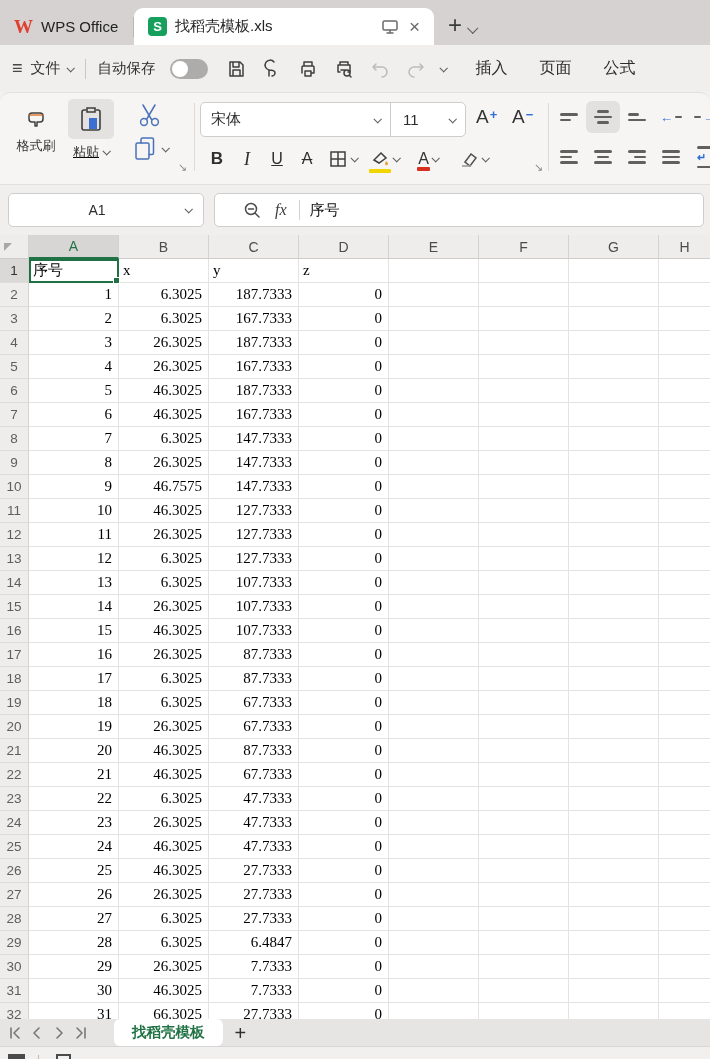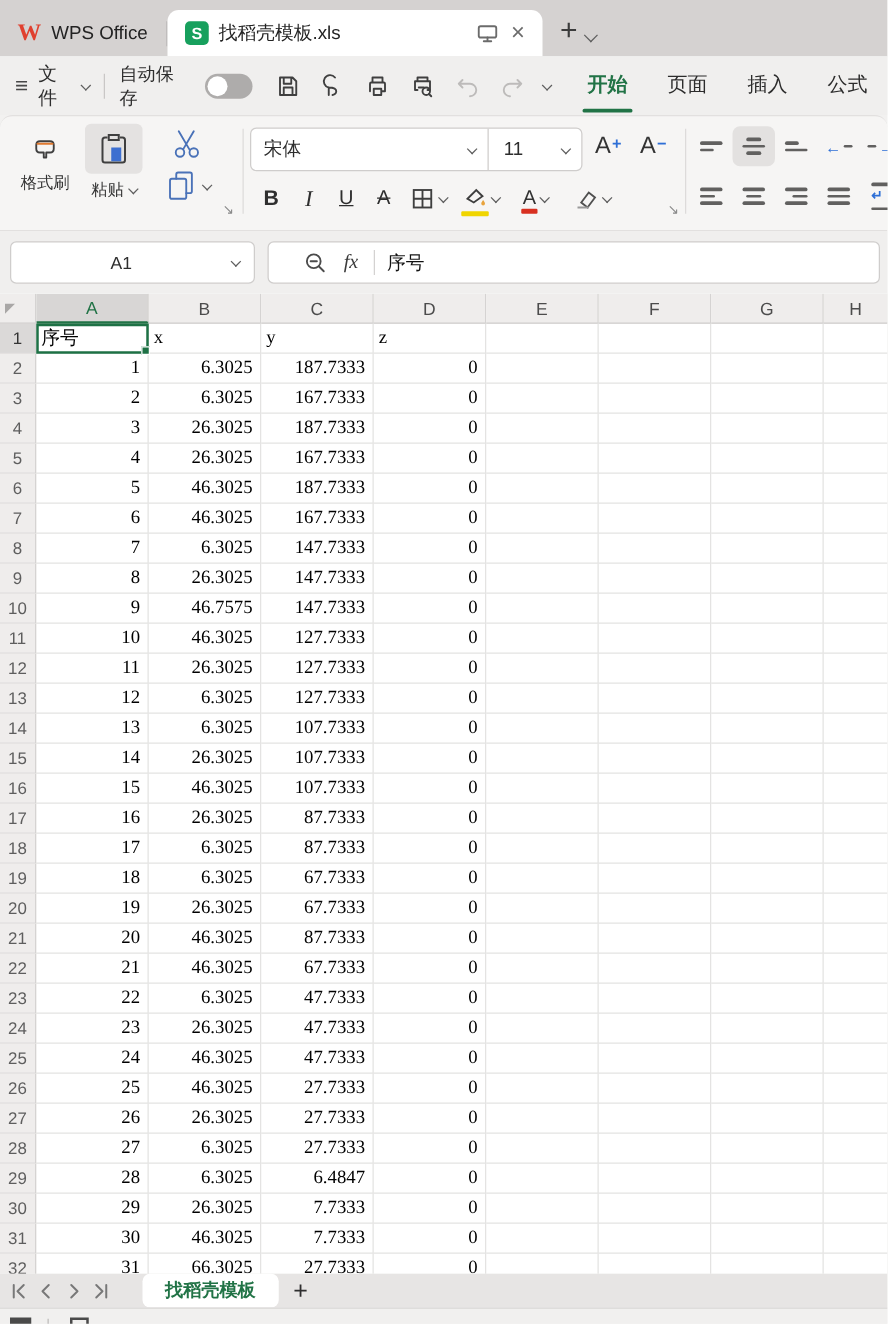--- a/index.html
+++ b/index.html
@@ -176,40 +176,39 @@
           <path d="M6 5 3 8l3 3 M3 8h9a5 5 0 0 1 0 10"></path>
         </svg>
     </span>
     <span class="micon disabled">
       <svg width="20" height="20" viewBox="0 0 20 20">
           <path d="M14 5l3 3-3 3 M17 8H8a5 5 0 0 0 0 10"></path>
         </svg>
     </span>
     <span class="chev small" style="margin-left:6px;"></span>
     <div class="rtabs">
-      <span class="rtab active">开始</span>
+      <span class="rtab">插入</span>
       <span class="rtab">页面</span>
-      <span class="rtab">插入</span>
       <span class="rtab">公式</span>
     </div>
   </div>
 
   <div class="ribbon">
 
     <div class="grp" style="left:6px;width:186px;">
       <div class="tbcol" style="position:absolute;left:4px;top:10px;width:52px;">
         <span class="iconbtn">
           <svg width="30" height="30" viewBox="0 0 30 30">
               <path d="M8 13c0-2 1-3 3-3h8c2 0 3 1 3 3v3c0 2-1 3-3 3h-3v4h-2v-4h-3c-2 0-3-1-3-3z" stroke="#3f3f3f" fill="none" stroke-width="1.5"></path>
               <path d="M9 12h12" stroke="#e07a30" stroke-width="1.6"></path>
             </svg>
         </span>
         <span class="tblabel">格式刷</span>
       </div>
-      <div class="tbcol" style="position:absolute;left:62px;top:6px;">
+      <div class="tbcol" style="position:absolute;left:62px;top:6px;text-decoration:underline;">
         <span class="pastebox">
           <svg width="26" height="30" viewBox="0 0 26 30">
               <path d="M8 6H6a2 2 0 0 0-2 2v16a2 2 0 0 0 2 2h14a2 2 0 0 0 2-2V8a2 2 0 0 0-2-2h-2" stroke="#3f3f3f" fill="none" stroke-width="1.6"></path>
               <path d="M9 4h8v4H9z" stroke="#3f3f3f" fill="none" stroke-width="1.6"></path>
               <rect x="11" y="14" width="8" height="11" fill="#3d6fd0"></rect>
             </svg>
         </span>
         <span style="display:flex;align-items:center;gap:4px;">
           <span class="tblabel">粘贴</span>
           <span class="chev small"></span>

